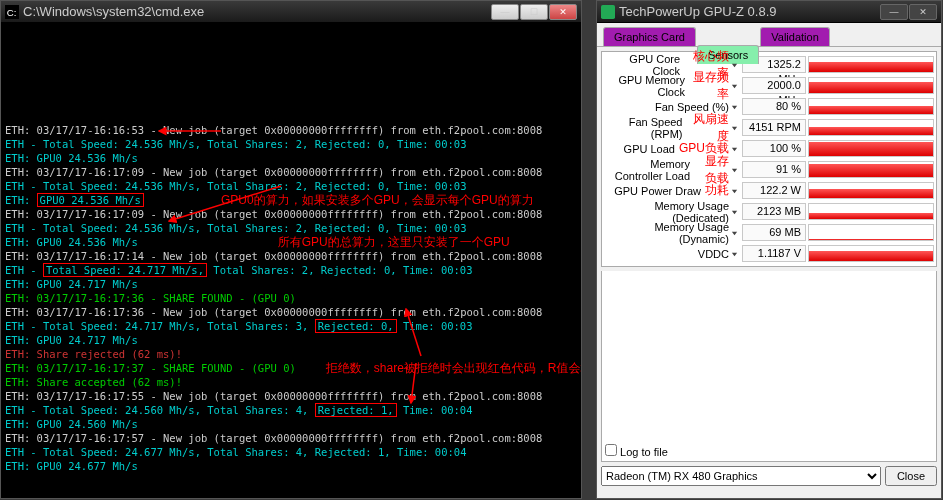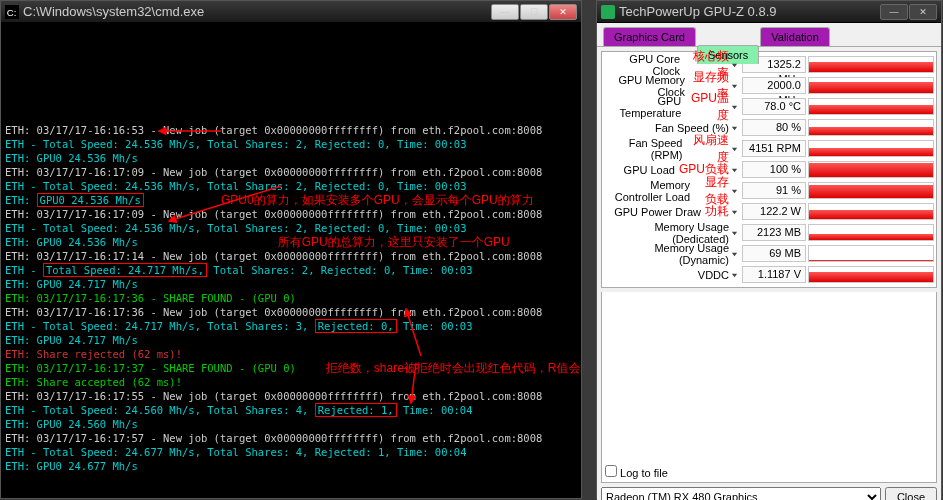--- a/index.html
+++ b/index.html
@@ -130,31 +130,20 @@
           <span class="sanno">显存频率</span>
           <span><svg class="dd" viewBox="0 0 8 8">
               <path d="M1,2 L7,2 L4,6 Z" fill="#444"></path>
             </svg></span>
         </div>
         <div class="sval">2000.0 MHz</div>
         <div class="sgraph" style="--h: 75%;"></div>
       </div>
       <div class="srow">
         <div class="slabel">
-          <span>GPU Temperature</span>
-          <span class="sanno">GPU温度</span>
-          <span><svg class="dd" viewBox="0 0 8 8">
-              <path d="M1,2 L7,2 L4,6 Z" fill="#444"></path>
-            </svg></span>
-        </div>
-        <div class="sval">78.0 °C</div>
-        <div class="sgraph" style="--h: 60%;"></div>
-      </div>
-      <div class="srow">
-        <div class="slabel">
           <span>Fan Speed (%)</span>
           <span><svg class="dd" viewBox="0 0 8 8">
               <path d="M1,2 L7,2 L4,6 Z" fill="#444"></path>
             </svg></span>
         </div>
         <div class="sval">80 %</div>
         <div class="sgraph" style="--h: 55%;"></div>
       </div>
       <div class="srow">
         <div class="slabel">

